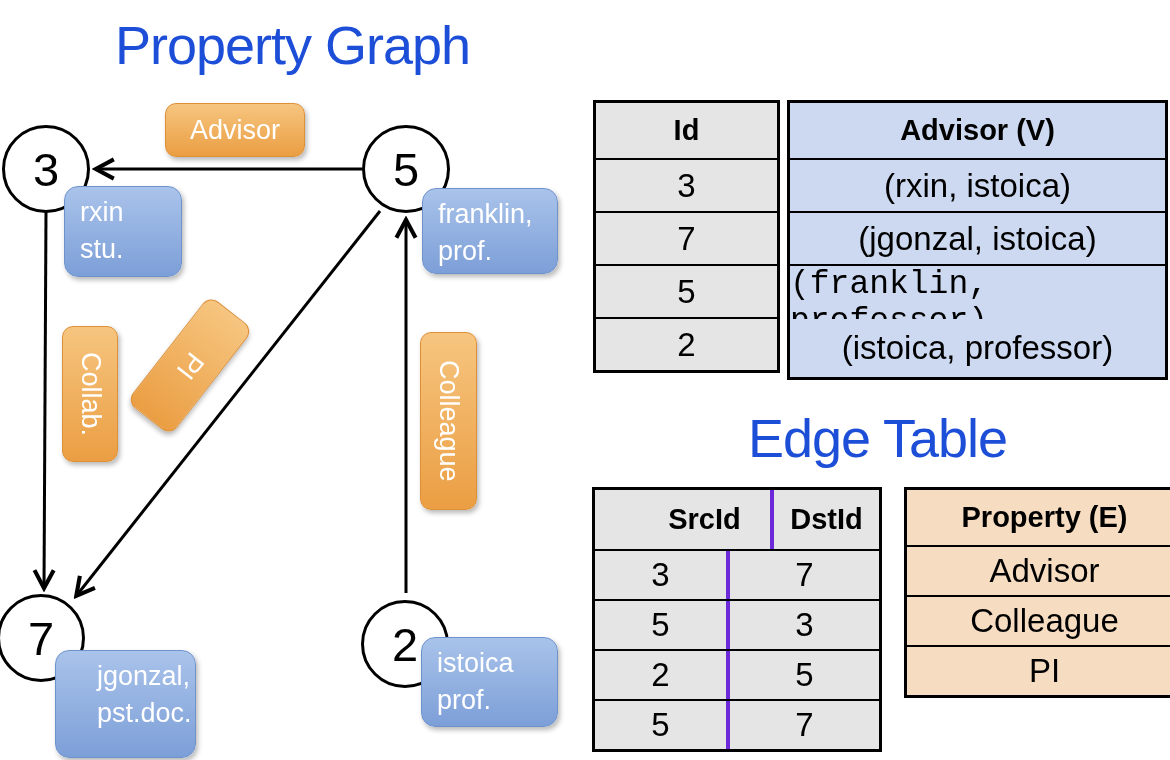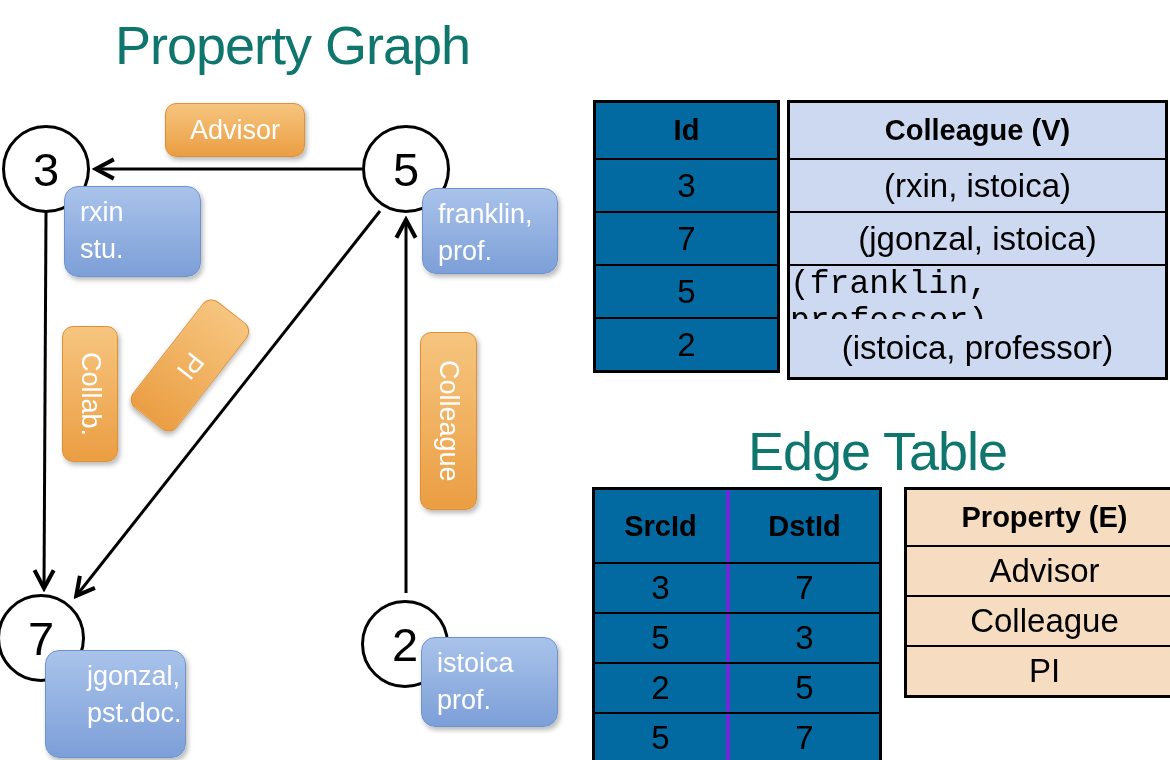--- a/index.html
+++ b/index.html
@@ -6,21 +6,21 @@
   body {
     width:1170px; height:760px; position:relative; overflow:hidden;
     background:#ffffff; font-family:"Liberation Sans", sans-serif; color:#000;
   }
   .pane { position:absolute; top:0; height:760px; }
   #graph-pane { left:0; width:585px; }
   #table-pane { left:585px; width:585px; }
 
   .big-title {
     position:absolute; left:0; width:100%; text-align:center;
-    font-size:54px; font-weight:400; letter-spacing:-1px; color:#0f766e;
+    font-size:54px; font-weight:400; letter-spacing:-1px; color:#1d4ed8;
     white-space:nowrap;
   }
 
   
   #edges-svg { position:absolute; left:0; top:0; z-index:1; }
 
   .node {
     position:absolute; width:88px; height:88px; box-sizing:border-box;
     border:3.5px solid #000; border-radius:50%; background:#fff;
     display:flex; align-items:center; justify-content:center;
@@ -43,21 +43,21 @@
     border:1px solid #dd9036; border-radius:11px;
     box-shadow:2px 3px 5px rgba(0,0,0,0.28);
     color:#fff; font-size:27px;
     display:flex; align-items:center; justify-content:center;
   }
   .eprop .vtext { writing-mode:vertical-rl; }
 
   
   .subtable {
     position:absolute; box-sizing:border-box;
-    border:3px solid #000; background:#0369a1;
+    border:3px solid #000; background:#e5e5e5;
   }
   .trow {
     box-sizing:border-box; display:grid;
     border-top:2px solid #000;
   }
   .trow:first-child { border-top:none; }
   .tcell {
     display:flex; align-items:center; justify-content:center;
     font-size:33px; border-left:4px solid #6d28d9;
   }
@@ -91,29 +91,29 @@
   <div class="node" style="left:362px; top:125px;">
     <span>5</span>
   </div>
   <div class="node" style="left:-3px;  top:594px;">
     <span>7</span>
   </div>
   <div class="node" style="left:361px; top:600px;">
     <span>2</span>
   </div>
 
-  <div class="vprop" style="left:64px; top:186px; width:137px; height:91px;">
+  <div class="vprop" style="left:64px; top:186px; width:118px; height:91px;">
     <span>rxin</span>
     <span>stu.</span>
   </div>
   <div class="vprop" style="left:422px; top:188px; width:136px; height:86px;">
     <span>franklin,</span>
     <span>prof.</span>
   </div>
-  <div class="vprop" style="left:45px; top:650px; width:141px; height:108px;padding-left:41px;">
+  <div class="vprop" style="left:55px; top:650px; width:141px; height:108px;padding-left:41px;">
     <span>jgonzal,</span>
     <span>pst.doc.</span>
   </div>
   <div class="vprop" style="left:421px; top:637px; width:137px; height:90px;">
     <span>istoica</span>
     <span>prof.</span>
   </div>
 
   <div class="eprop" style="left:165px; top:103px; width:140px; height:54px;">
     <span>Advisor</span>
@@ -145,40 +145,40 @@
     <div class="trow" style="height:53px;">
       <div class="tcell">5</div>
     </div>
     <div class="trow" style="height:53px;">
       <div class="tcell">2</div>
     </div>
   </div>
 
   <div class="subtable" style="left:202px; top:100px; width:381px;">
     <div class="trow" style="height:55px;">
-      <div class="tcell hdr bg-blue">Colleague (V)</div>
+      <div class="tcell hdr bg-blue">Advisor (V)</div>
     </div>
     <div class="trow" style="height:53px;">
       <div class="tcell bg-blue">(rxin, istoica)</div>
     </div>
     <div class="trow" style="height:53px;">
       <div class="tcell bg-blue">(jgonzal, istoica)</div>
     </div>
     <div class="trow" style="height:53px;font-family:Liberation Mono, monospace;">
       <div class="tcell bg-blue">(franklin, professor)</div>
     </div>
     <div class="trow" style="height:60px;">
       <div class="tcell bg-blue">(istoica, professor)</div>
     </div>
   </div>
 
-  <div class="big-title" style="top:420px;">Edge Table</div>
+  <div class="big-title" style="top:407px;">Edge Table</div>
 
   <div class="subtable" style="left:7px; top:487px; width:290px;">
-    <div class="trow" style="height:72px; grid-template-columns:131px 1fr;">
+    <div class="trow" style="height:59px; grid-template-columns:131px 1fr;margin-left:44px;">
       <div class="tcell hdr">SrcId</div>
       <div class="tcell hdr">DstId</div>
     </div>
     <div class="trow" style="height:50px; grid-template-columns:131px 1fr;">
       <div class="tcell">3</div>
       <div class="tcell">7</div>
     </div>
     <div class="trow" style="height:50px; grid-template-columns:131px 1fr;">
       <div class="tcell">5</div>
       <div class="tcell">3</div>

